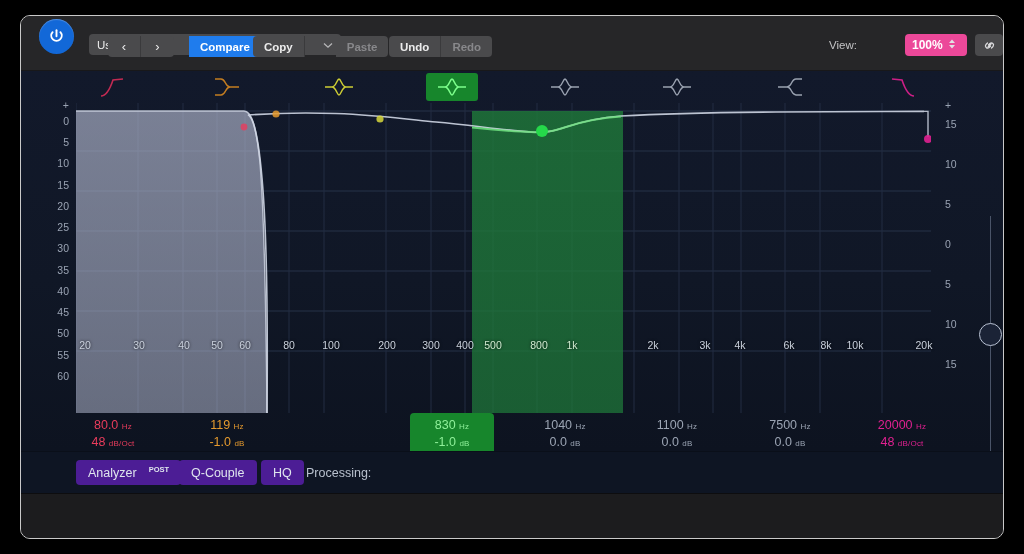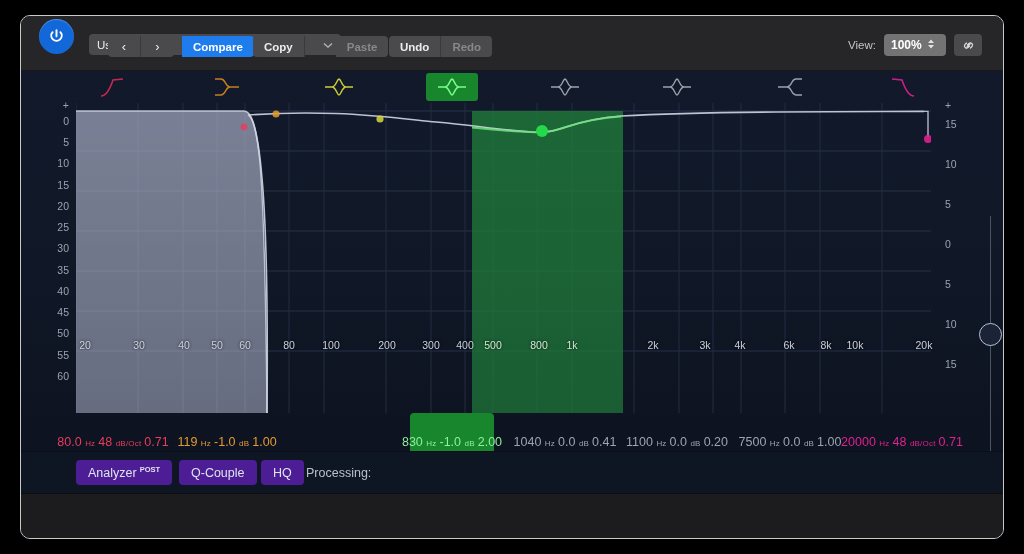--- a/index.html
+++ b/index.html
@@ -82,35 +82,35 @@
     font-size: 11.5px; font-weight: bold;
     padding: 0 11px;
     border-right: 1px solid #3a3a3c;
   }
   .tbtn:last-child { border-right: none; }
   .tbtn.dim { color: #88888b; }
   .tbtn.active { background: #1f7ced; color: #fff; }
   .tbtn.arrow { padding: 0 0; width: 33px; font-size: 13px; font-weight: normal; }
 
   #grp-nav     { left: 87px;  }
-  #grp-compare { left: 145px; padding-left: 16px; }
+  #grp-compare { left: 152px; padding-left: 16px; }
   #grp-copy    { left: 232px; gap: 31px; }
   #grp-undo    { left: 368px; justify-content: flex-end; }
 
   #view-wrap {
-    position: absolute; right: 21px; top: 18px;
+    position: absolute; right: 0; top: 18px;
     display: flex; align-items: center; gap: 8px;
   }
   #view-label { color: #c4c4c6; font-size: 11.5px; }
   #view-value {
-    background: #737373; border-radius: 4px;
+    background: #ec4899; border-radius: 4px;
     height: 22px; min-width: 62px;
     display: flex; align-items: center; gap: 5px;
     padding: 0 7px;
-    color: #fff; font-size: 12px; font-weight: bold;
+    color: #fff; font-size: 12px; font-weight: bold; margin-left: 40px;
   }
   #link-btn {
     background: #4a4a4c; border-radius: 4px;
     width: 28px; height: 22px;
     display: flex; align-items: center; justify-content: center;
   }
 
   
   #eq-panel {
     position: relative;
@@ -176,21 +176,21 @@
   }
   .freq-lab.grn { color: #cfe9cf; }
 
   
   #values-row {
     position: absolute; left: 0; right: 0; top: 342px; height: 62px;
   }
   .band-val {
     position: absolute; top: 0;
     width: 84px; height: 60px;
-    display: flex; flex-direction: row;
+    display: flex; flex-direction: column;
     align-items: center; justify-content: center;
     gap: 3px; border-radius: 4px;
   }
   .band-val.sel { background: #17862c; }
   .band-val div { font-size: 12.5px; line-height: 1.1; white-space: nowrap; }
   .band-val small { font-size: 8px; letter-spacing: .2px; }
 
   
   #bottom-bar {
     position: relative;
@@ -200,21 +200,21 @@
   }
   .bbtn {
     position: absolute; top: 8px;
     height: 25px;
     background: #4c1d95;
     border-radius: 4px;
     display: flex; align-items: center; justify-content: center;
     color: #dfe5ee; font-size: 12.5px;
     padding: 0 12px;
   }
-  .bbtn sup { font-size: 7.5px; font-weight: bold; margin-left: 3px; top:-3px; position:relative;}
+  .bbtn sup { font-size: 7.5px; font-weight: bold; margin-left: 12px; top:-3px; position:relative;}
   #btn-analyzer { left: 55px; }
   #btn-qcouple  { left: 158px; }
   #btn-hq       { left: 240px; }
   #proc-label {
     position: absolute; left: 285px; top: 14px;
     color: #b8c0cd; font-size: 12.5px;
   }
   #proc-select {
     position: absolute; left: 366px; top: 8px;
     width: 100px; height: 25px;

